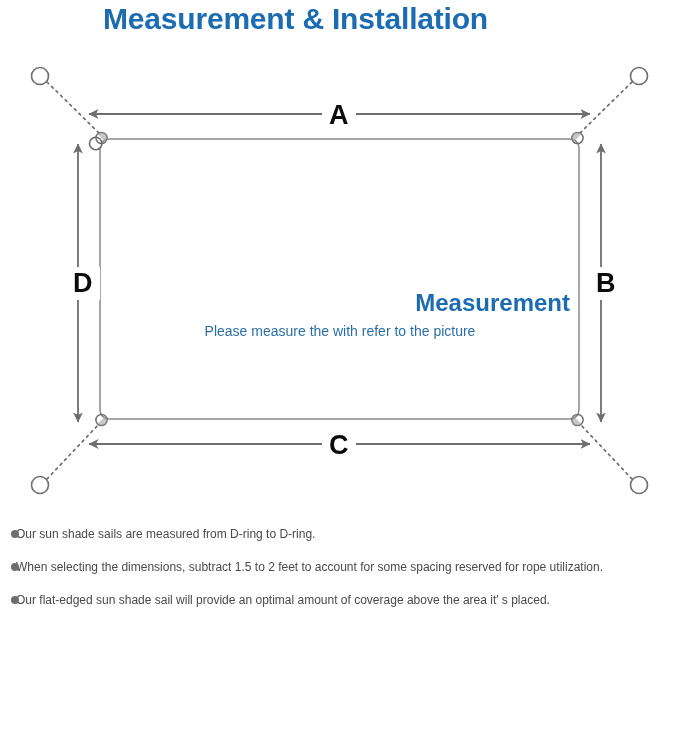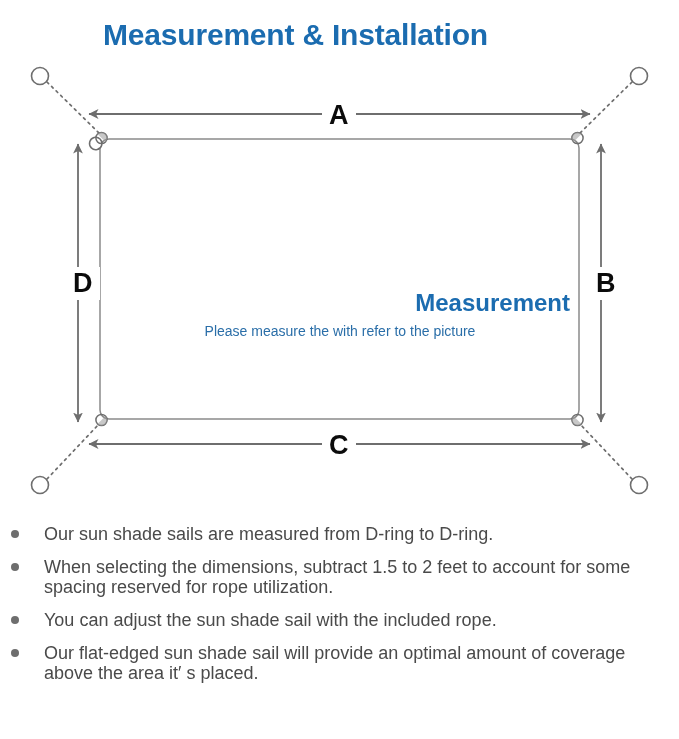--- a/index.html
+++ b/index.html
@@ -12,21 +12,21 @@
     height: 739px;
     position: relative;
     overflow: hidden;
     font-family: "Liberation Sans", sans-serif;
     -webkit-font-smoothing: antialiased;
   }
 
   
   #title {
     position: absolute;
-    top: 16px;
+    top: 0px;
     left: 0;
     width: 591px;
     text-align: center;
     font-size: 30px;
     font-weight: bold;
     color: #1b6cb0;
     letter-spacing: -0.2px;
     line-height: 38px;
   }
 
@@ -82,23 +82,23 @@
 
   
   #notes {
     position: absolute;
     left: 0;
     top: 524px;
     width: 679px;
   }
   .note-item {
     position: relative;
-    padding-left: 44px;
+    padding-left: 16px;
     margin-bottom: 13px;
-    font-size: 18px;
+    font-size: 12px;
     line-height: 20px;
     color: #4a4a4a;
   }
   .note-bullet {
     position: absolute;
     left: 11px;
     top: 6px;
     width: 8px;
     height: 8px;
     border-radius: 50%;
@@ -185,19 +185,15 @@
   <div class="note-item">
     <span class="note-bullet"></span>
     <span>Our sun shade sails are measured from D-ring to D-ring.</span>
   </div>
   <div class="note-item">
     <span class="note-bullet"></span>
     <span>When selecting the dimensions, subtract 1.5 to 2 feet to account for some spacing reserved for rope utilization.</span>
   </div>
   <div class="note-item">
     <span class="note-bullet"></span>
-    <span>You can adjust the sun shade sail with the included rope.</span>
-  </div>
-  <div class="note-item">
-    <span class="note-bullet"></span>
     <span>Our flat-edged sun shade sail will provide an optimal amount of coverage above the area it′ s placed.</span>
   </div>
 </div>
 
 </body></html>

